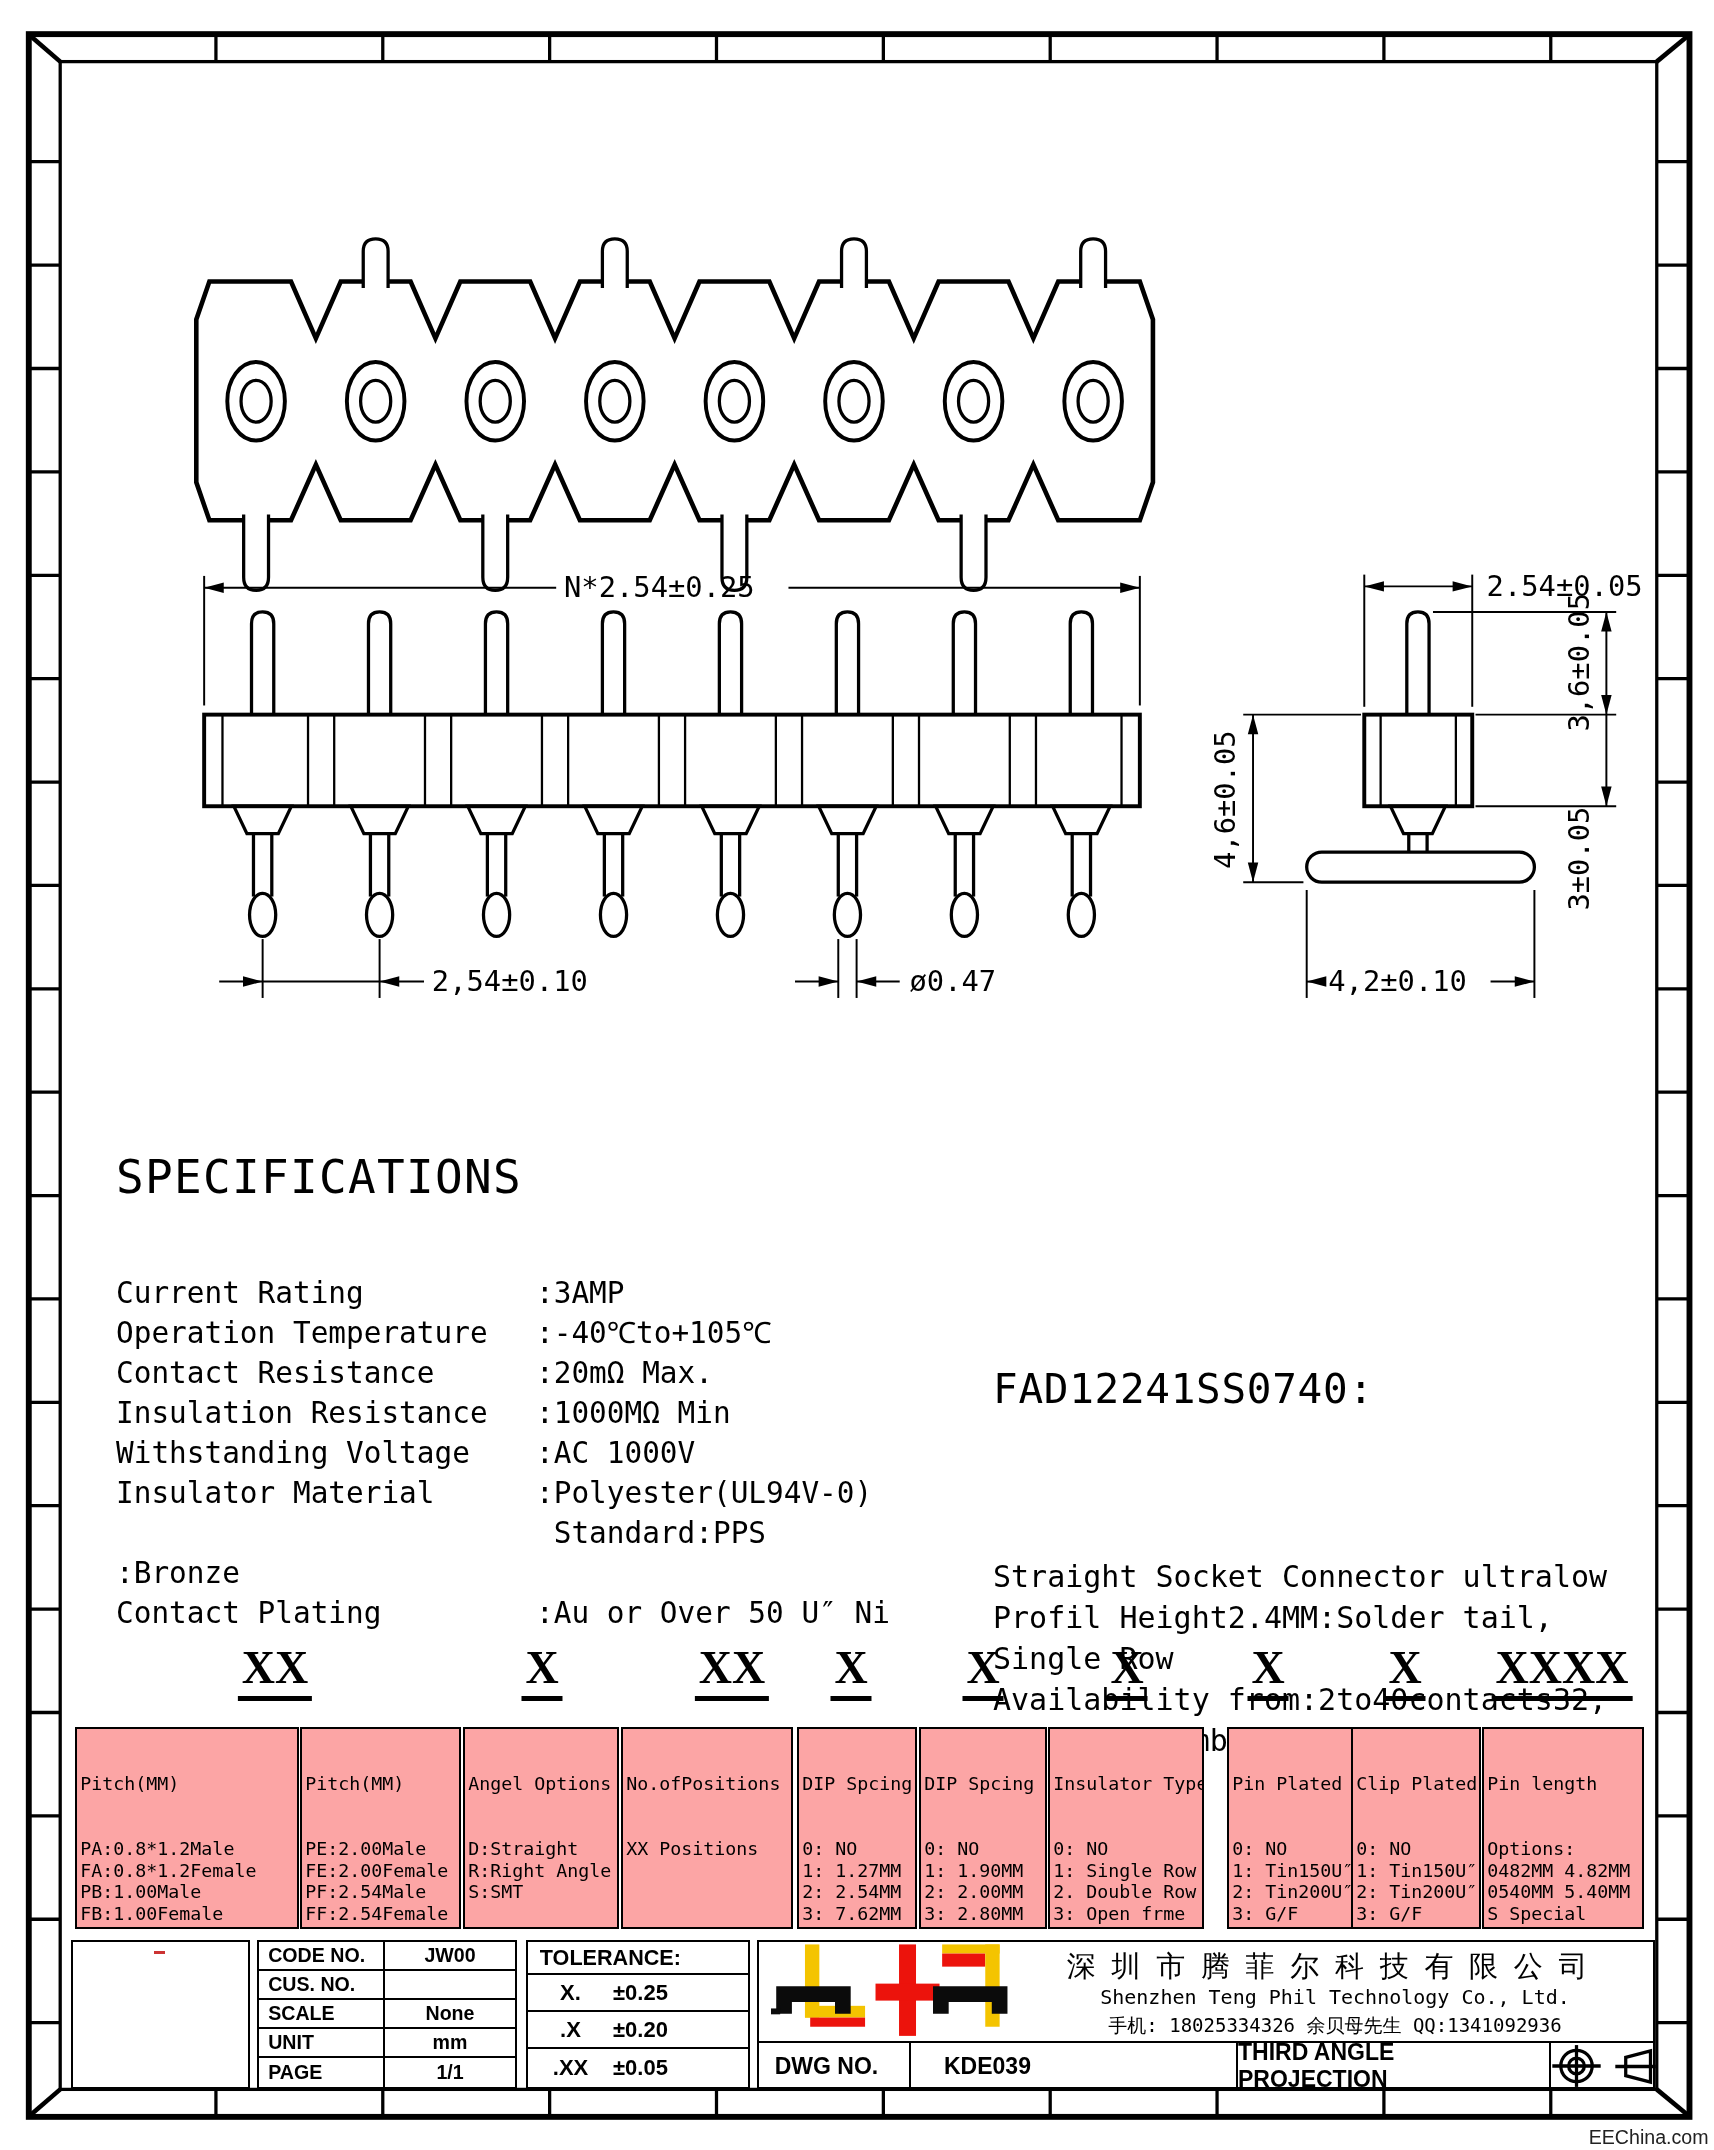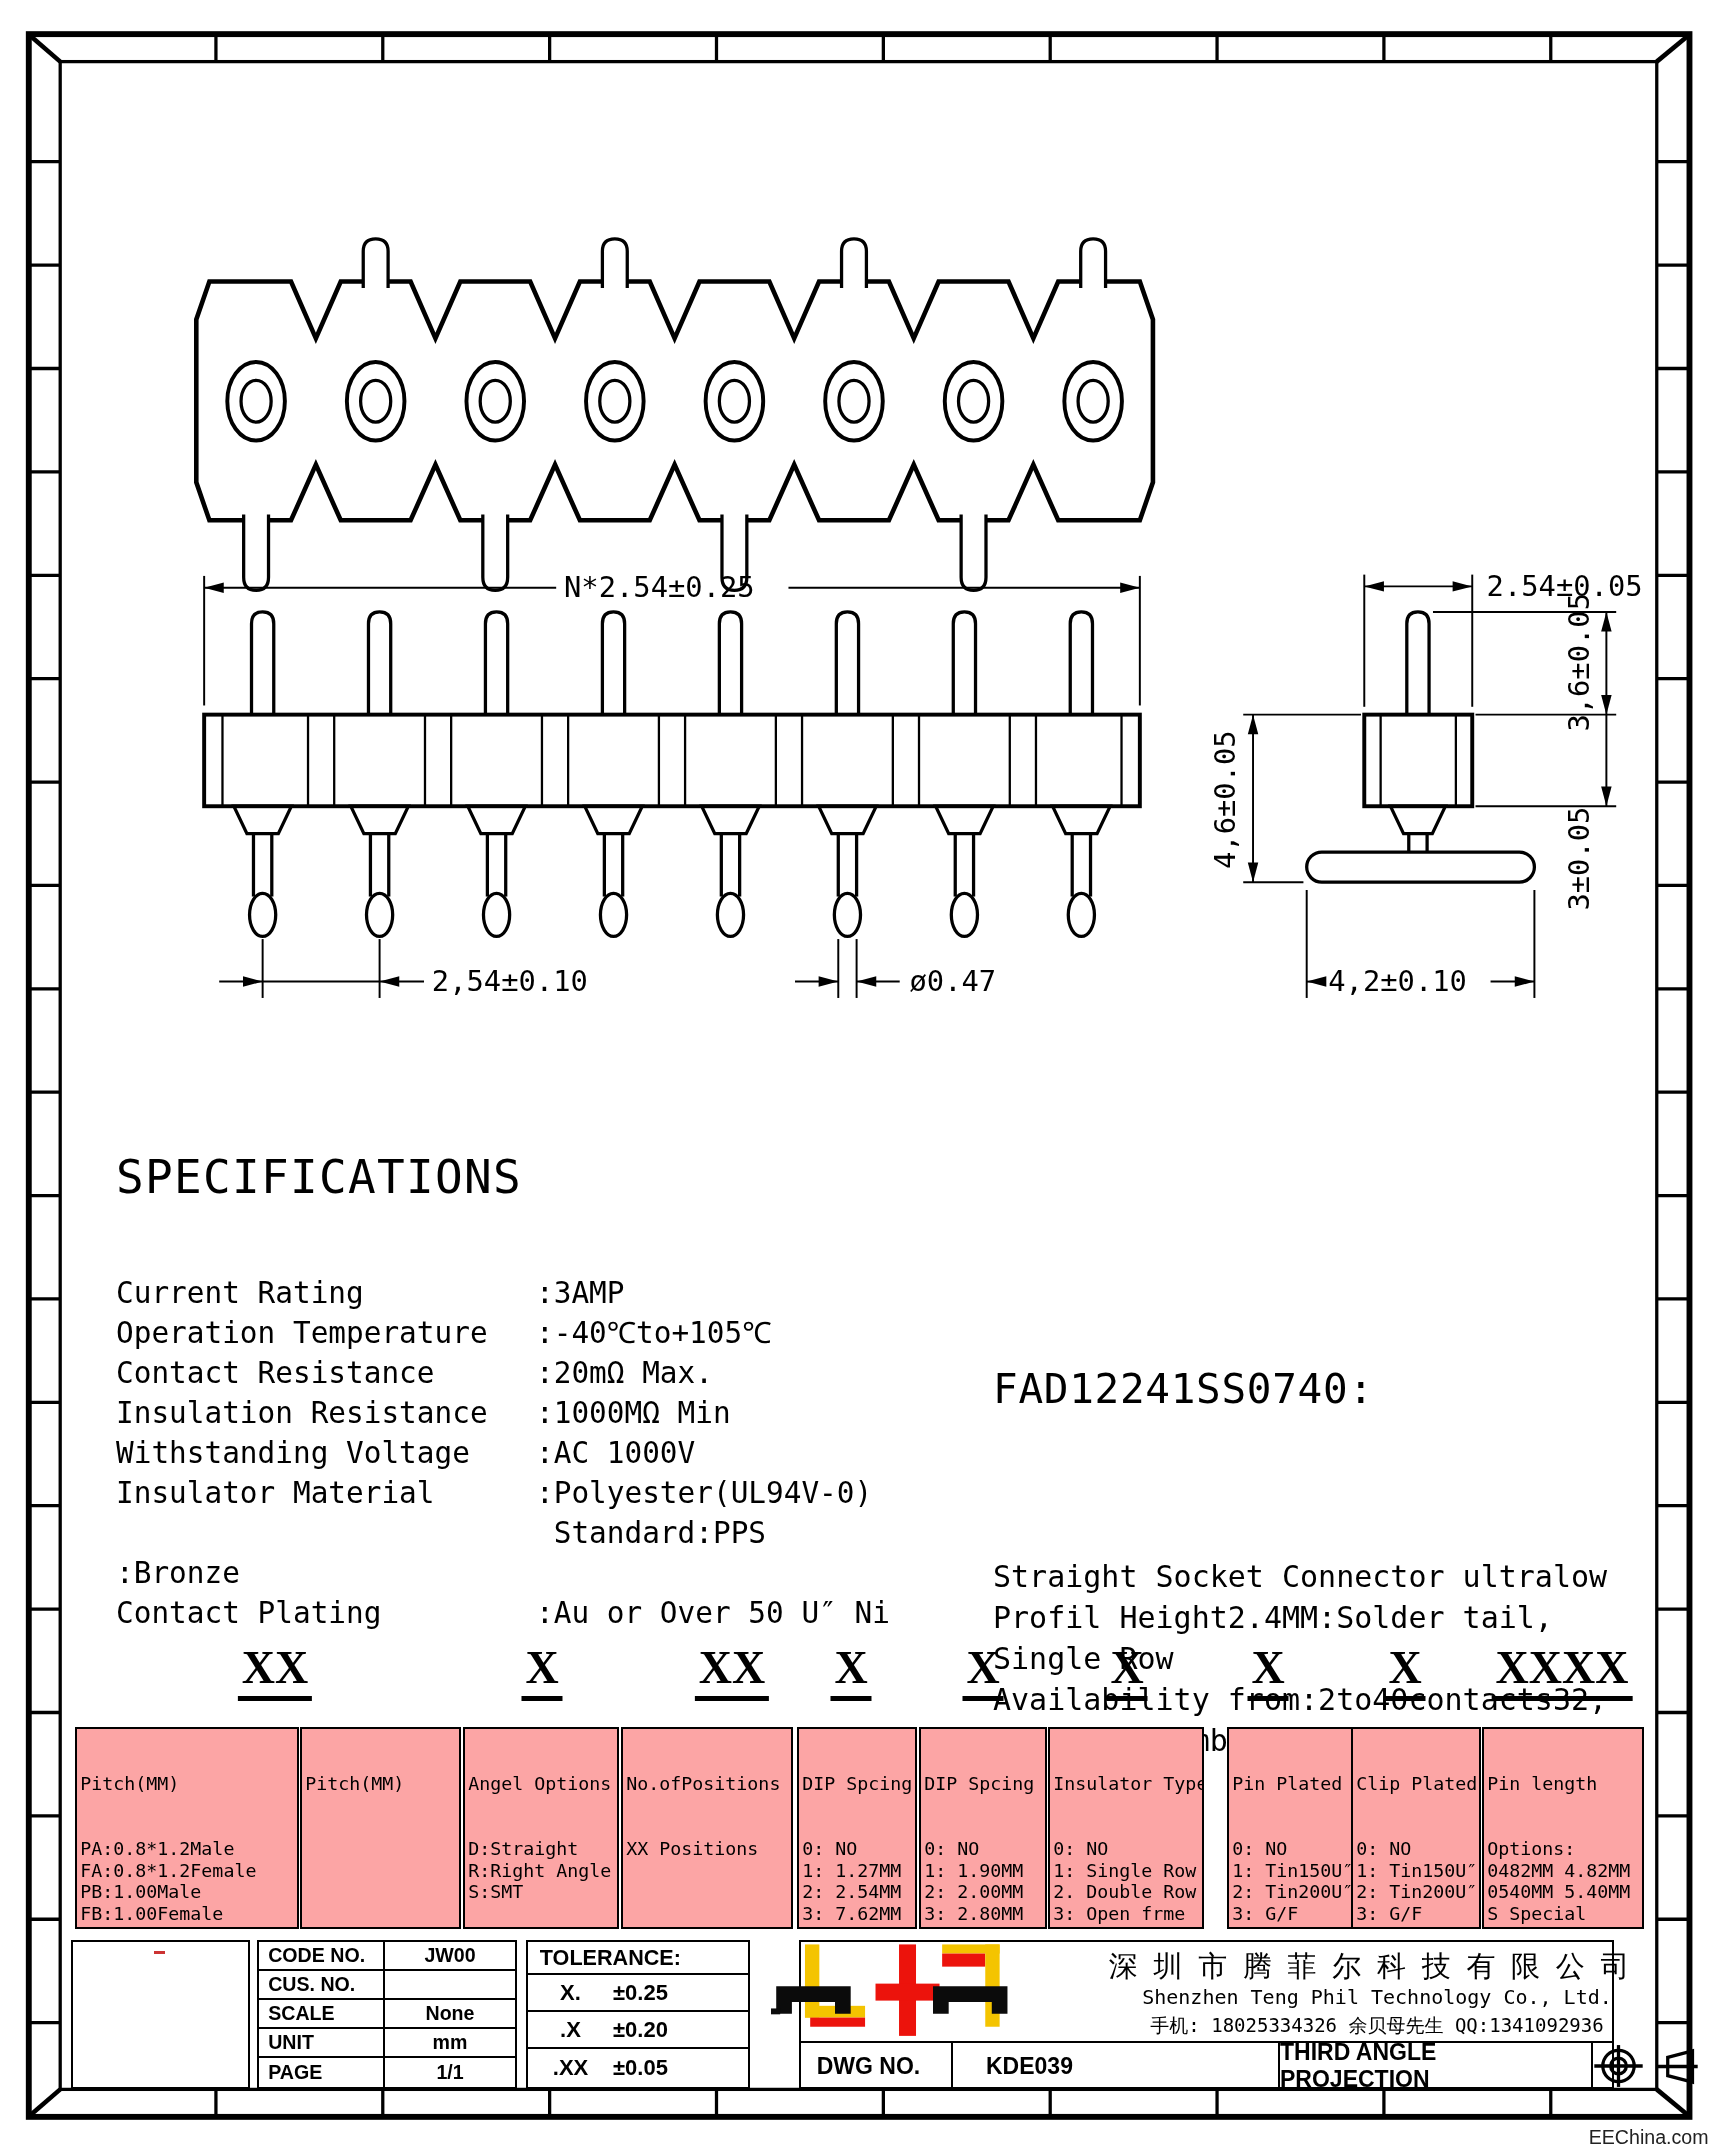--- a/index.html
+++ b/index.html
@@ -82,21 +82,21 @@
 
   .tb-tol{left:526px;top:1940px;width:224px;height:149px;border:2.6px solid #000;}
   .tb-tol .t-title{height:33px;border-bottom:2.6px solid #000;box-sizing:border-box;
      font-size:21.6px;font-weight:bold;display:flex;align-items:center;padding-left:11.8px;}
   .tb-tol .row{display:flex;height:37px;border-bottom:2.6px solid #000;box-sizing:border-box;
      font-size:22px;font-weight:bold;align-items:center;}
   .tb-tol .row:last-child{border-bottom:none;}
   .tb-tol .lbl{flex:0 0 85px;text-align:center;}
   .tb-tol .val{flex:1;}
 
-  .tb-co{left:799px;top:1940px;width:815px;height:149px;border:2.6px solid #000;}
+  .tb-co{left:757px;top:1940px;width:898px;height:149px;border:2.6px solid #000;}
   .co-upper{position:relative;height:101px;border-bottom:2.6px solid #000;box-sizing:border-box;}
   .co-name-cn{position:absolute;left:262px;top:5.2px;width:628px;text-align:center;
      font-size:29px;letter-spacing:15.7px;font-family:"Liberation Sans",sans-serif;}
   .co-name-en{position:absolute;left:262px;top:43px;width:628px;text-align:center;
      font-family:"DejaVu Sans Mono","Liberation Mono",monospace;font-size:20px;}
   .co-contact{position:absolute;left:249px;top:71px;width:654px;text-align:center;
      font-family:"DejaVu Sans Mono","Liberation Mono",monospace;font-size:19px;}
   .co-dwg{display:flex;height:46px;}
   .co-dwg .cell{border-right:2.6px solid #000;box-sizing:border-box;display:flex;
      align-items:center;font-size:23px;font-weight:bold;}
@@ -387,20 +387,21 @@
       <div><span>XXXX</span></div>
     </div>
 
   <div class="otable">
     <div class="ocol col1">
       <div>Pitch(MM)</div>
       <div><div>PA:0.8*1.2Male</div><div>FA:0.8*1.2Female</div><div>PB:1.00Male</div><div>FB:1.00Female</div><div>PC:1.27Male</div></div>
     </div>
     <div class="ocol col2">
       <div>Pitch(MM)</div>
+      <div><div>PE:2.00Male</div><div>FE:2.00Female</div><div>PF:2.54Male</div><div>FF:2.54Female</div><div>PG:1.778Male</div></div>
     </div>
     <div class="ocol col3">
       <div>Angel Options</div>
       <div><div>D:Straight</div><div>R:Right Angle</div><div>S:SMT</div></div>
     </div>
     <div class="ocol col4">
       <div>No.ofPositions</div>
       <div><div>XX Positions</div></div>
     </div>
     <div class="ocol col5">

